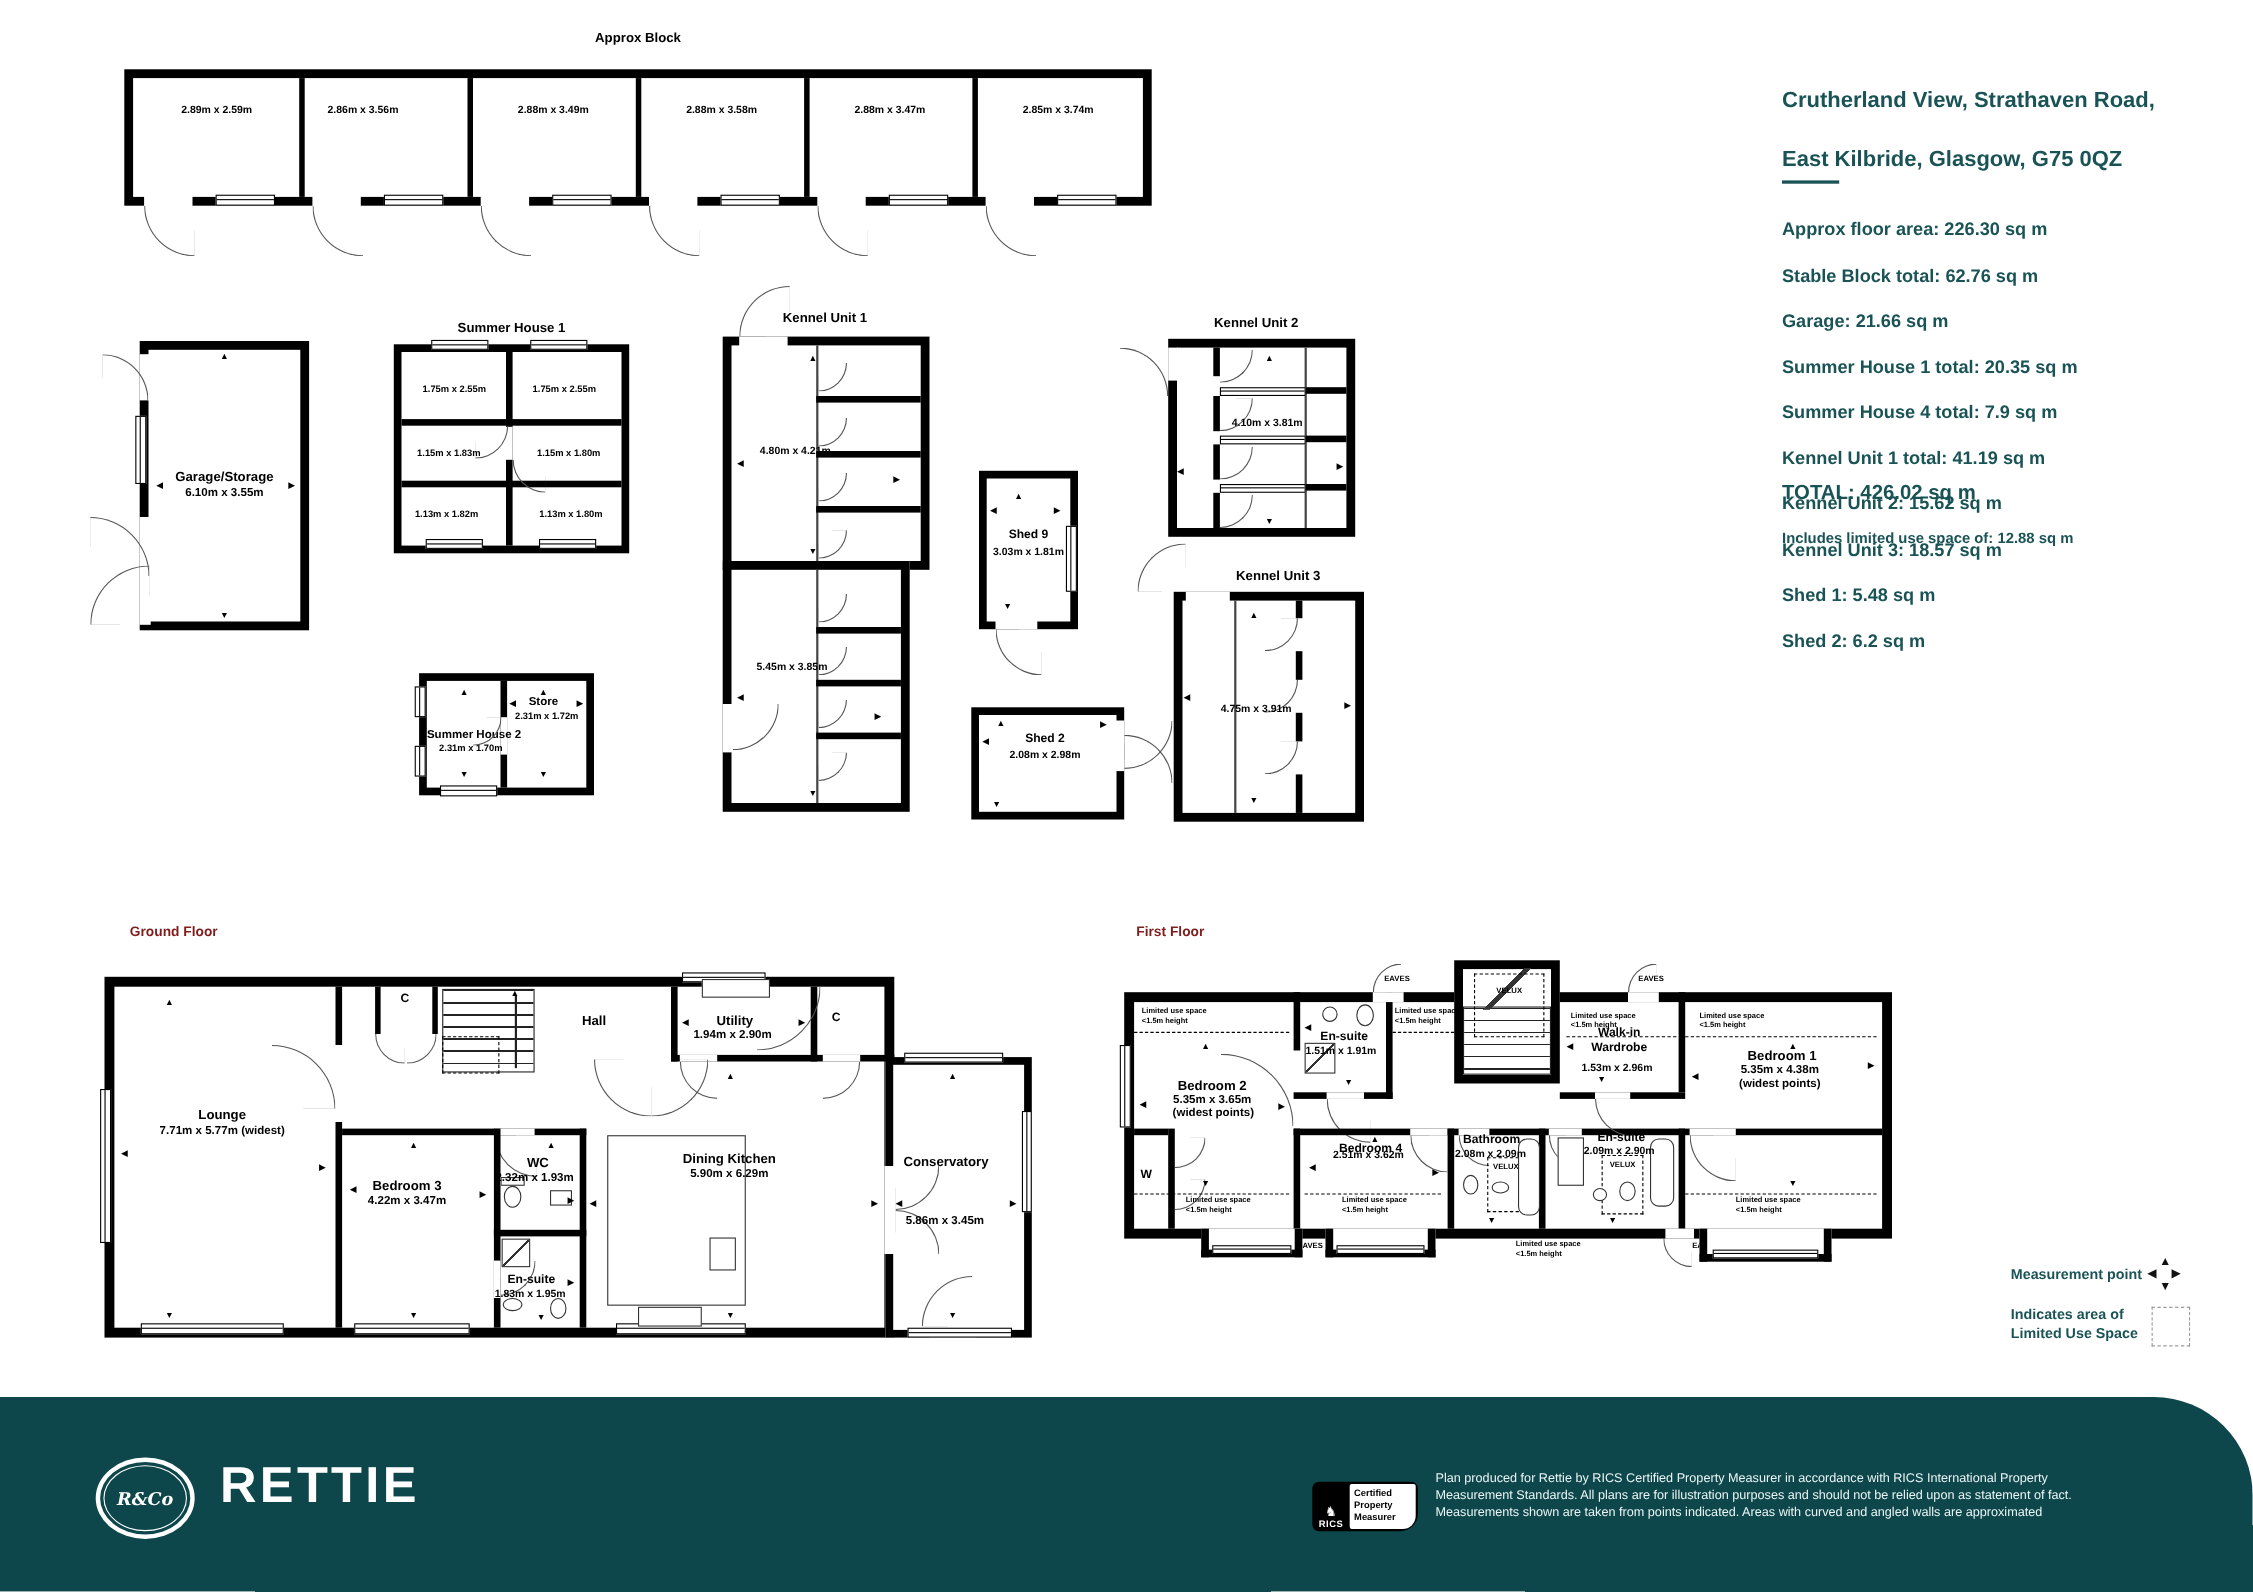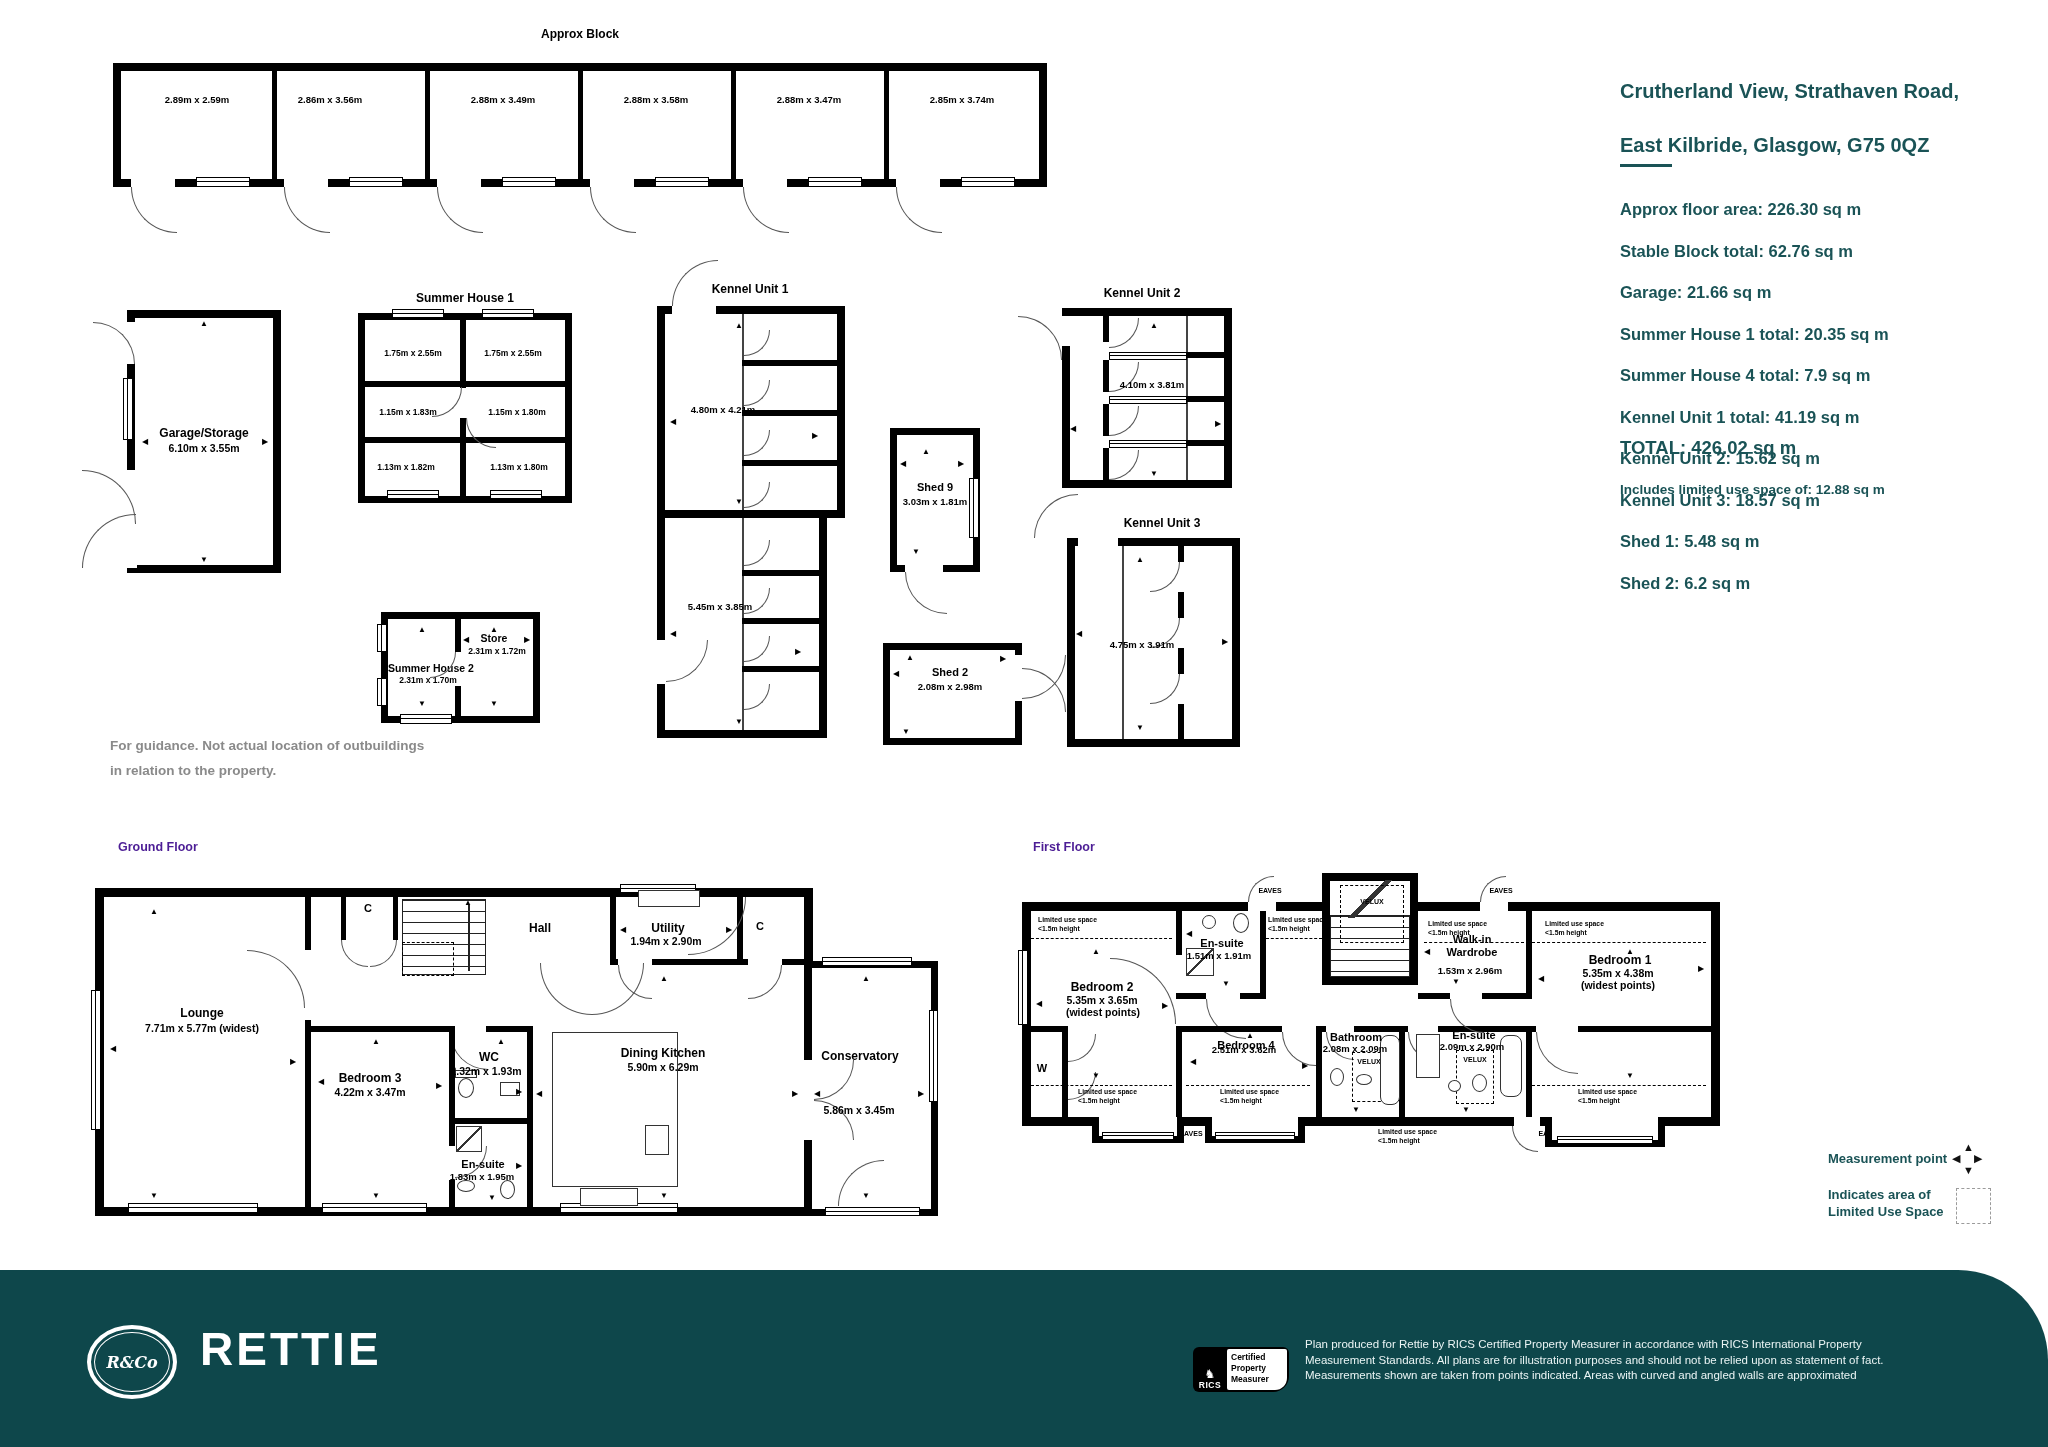--- a/index.html
+++ b/index.html
@@ -1,20 +1,20 @@
 <!DOCTYPE html>
 <html><head>
 <meta charset="utf-8">
 <style>
   html,body{margin:0;padding:0;background:#fff;}
   #canvas{position:relative;width:2048px;height:1447px;background:#fff;overflow:hidden;
           font-family:"Liberation Sans",sans-serif;}
   .lbl{position:absolute;transform:translate(-50%,-50%);text-align:center;white-space:nowrap;
        color:#000;font-weight:bold;line-height:1.18;}
-  .tl{position:absolute;color:#4c1d95;font-weight:bold;white-space:pre-line;}
+  .tl{position:absolute;color:#7f1d1d;font-weight:bold;white-space:pre-line;}
   .f7{font-size:7px}.f8{font-size:8.5px}.f9{font-size:9.5px}.f10{font-size:10.5px}
   .f11{font-size:11px}.f12{font-size:12px}
   .bld{position:absolute;background:#fff;border:8px solid #000;box-sizing:border-box;}
   .b7{border-width:7px}.b9{border-width:9px}
   .pw{position:absolute;background:#000;}
   .gp{position:absolute;background:#fff;}
   .winH{position:absolute;border:1.2px solid #000;background:#fff linear-gradient(#000,#000) center/100% 1.4px no-repeat;box-sizing:border-box;}
   .winV{position:absolute;border:1.2px solid #000;background:#fff linear-gradient(#000,#000) center/1.4px 100% no-repeat;box-sizing:border-box;}
   .qa{position:absolute;border-left:1.4px solid #555;border-bottom:1.4px solid #555;
       border-bottom-left-radius:100%;box-sizing:border-box;background:transparent;}
@@ -232,22 +232,20 @@
   <div class="winV" style="left:377px;top:678px;width:10px;height:28px"></div>
   <div class="winH" style="left:400px;top:714px;width:52px;height:10px"></div>
   <div class="qa" style="left:430px;top:652px;width:26px;height:26px;transform:rotate(270deg)"></div>
   <span class="mk mku" style="left:418px;top:626px"></span>
   <span class="mk mku" style="left:490px;top:626px"></span>
   <span class="mk mkd" style="left:418px;top:700px"></span>
   <span class="mk mkd" style="left:490px;top:700px"></span>
   <span class="mk mkr" style="left:524px;top:636px"></span>
   <span class="mk mkl" style="left:463px;top:636px"></span>
 
-  <div class="tl gray" style="left:110px;top:733px;font-size:13.5px;line-height:25px">For guidance. Not actual location of outbuildings
-in relation to the property.</div>
 
   <div class="tl" style="left:118px;top:840px;font-size:12.5px">Ground Floor</div>
   <div class="bld b9" style="left:95px;top:888px;width:718px;height:328px"></div>
   <div class="bld b7" style="left:805px;top:961px;width:133px;height:255px"></div>
 
   <div class="pw" style="left:305px;top:897px;width:6px;height:53px"></div>
   <div class="pw" style="left:305px;top:1020px;width:6px;height:187px"></div>
   <div class="qa" style="left:247px;top:950px;width:58px;height:58px;transform:rotate(180deg)"></div>
   <div class="pw" style="left:341px;top:897px;width:5px;height:43px"></div>
   <div class="pw" style="left:393px;top:897px;width:5px;height:43px"></div>

